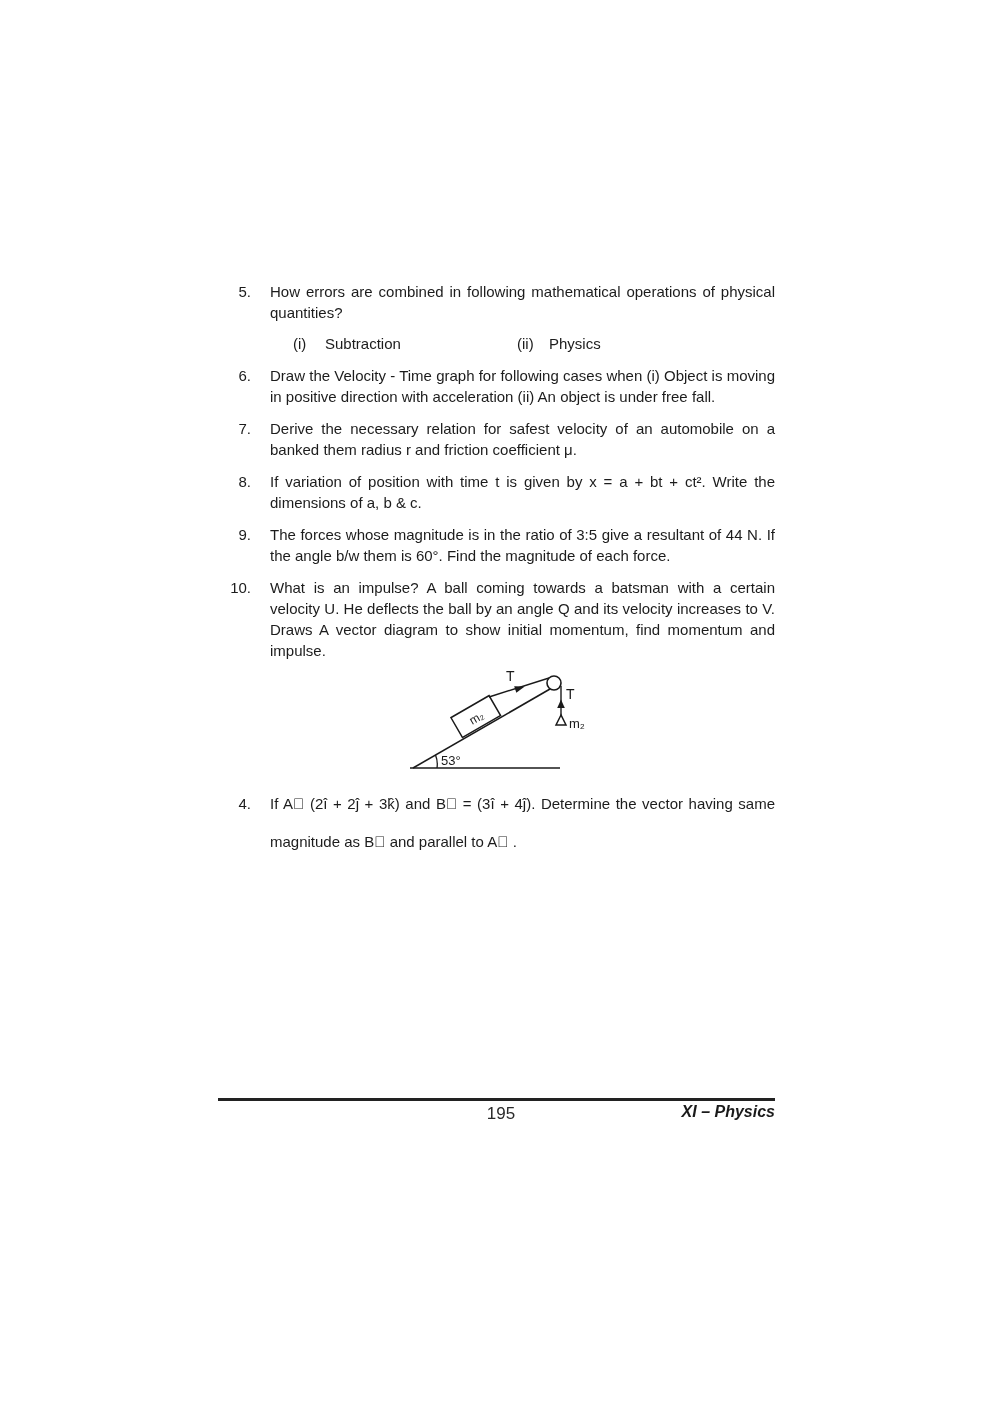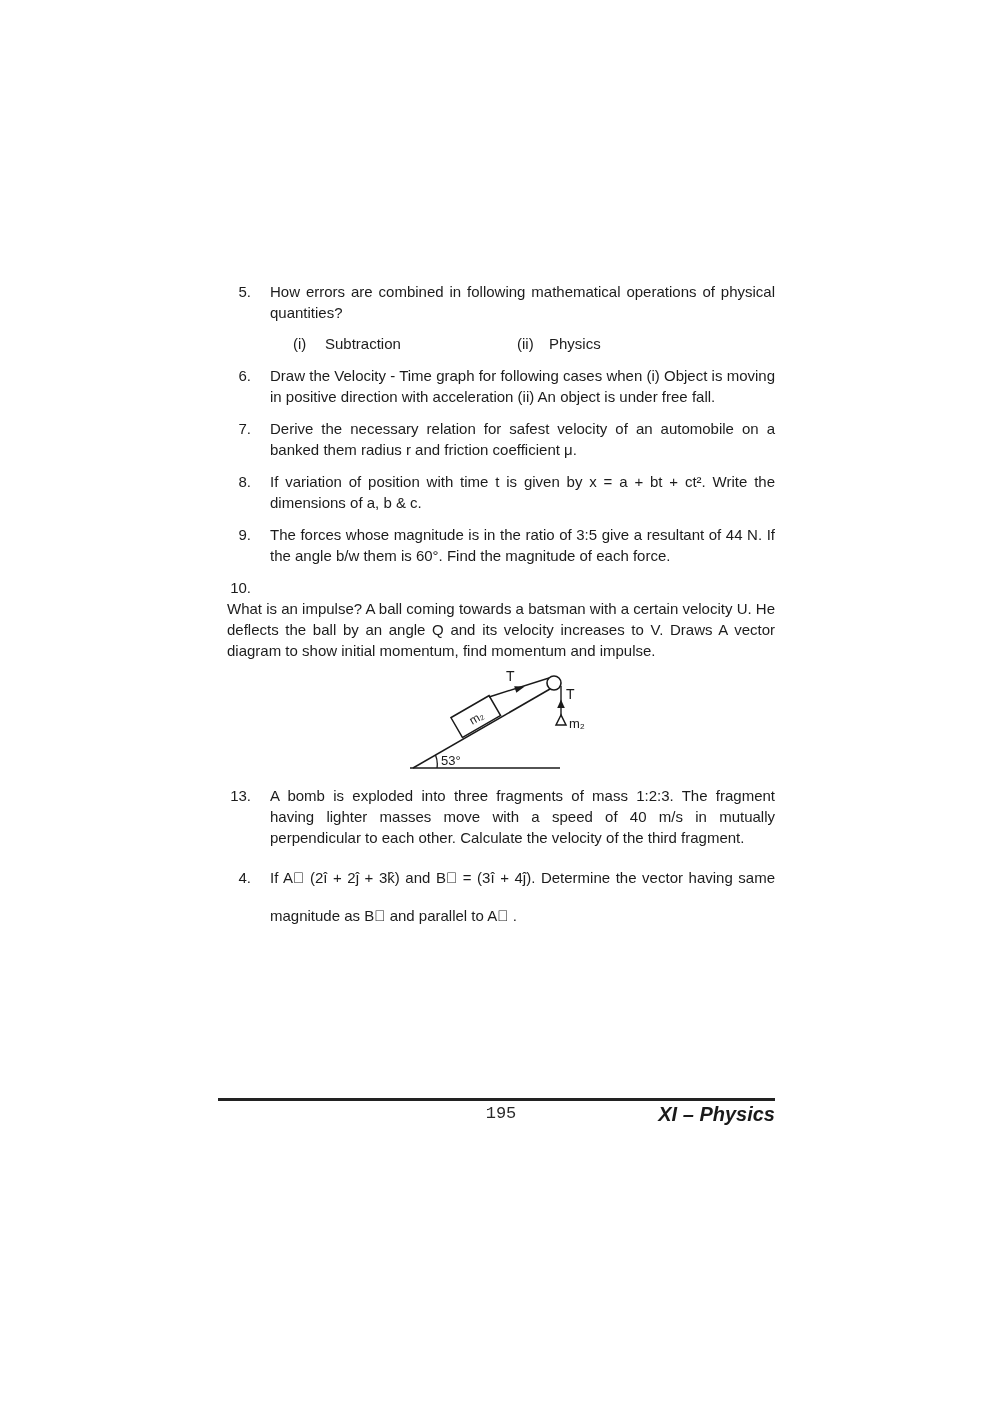--- a/index.html
+++ b/index.html
@@ -1,37 +1,37 @@
 <!DOCTYPE html>
 <html><head>
 <meta charset="utf-8">
 <style>
   * { margin:0; padding:0; box-sizing:border-box; }
   html,body { width:992px; height:1403px; background:#ffffff; }
   body { position:relative; font-family:"Liberation Sans", sans-serif; color:#1c1c1c; }
   .content { position:absolute; left:227px; top:281px; width:548px; }
   .question { display:flex; margin-bottom:11px; }
-  .question.mb-sm { margin-bottom:4px;flex-direction:column; }
+  .question.mb-sm { margin-bottom:4px; }
   .qnum { flex:none; width:24px; text-align:right; margin-right:19px;
           font-size:15px; line-height:21px; }
   .qtext { flex:1; font-size:15px; line-height:21px; text-align:justify; }
   .q-tall .qtext, .q-tall .qnum { line-height:38px; }
   .parts { display:flex; padding-left:23px; margin-top:10px; font-size:15px; line-height:21px; }
   .part { display:flex; }
   .part-1 { width:224px; }
   .part-label { width:32px; flex:none; }
   .diagram-wrap { margin:6px 0 6px 173px; width:240px; height:112px; }
   svg text { font-family:"Liberation Sans", sans-serif; fill:#1a1a1a; }
   .footer-rule { position:absolute; left:218px; width:557px; top:1098px;
                  height:3px; background:#222; }
   .footer-pageno { position:absolute; top:1104px; left:227px; width:548px;
-                   text-align:center; font-family:Liberation Mono, monospace;
+                   text-align:center; font-family:Liberation Sans, sans-serif;
                    font-size:17px; color:#2a2a2a; }
   .footer-course { position:absolute; top:1103px; left:218px; width:557px;
-                   text-align:right; font-size:20px; font-weight:bold;
+                   text-align:right; font-size:16px; font-weight:bold;
                    font-style:italic; color:#1a1a1a; }
 </style>
 </head>
 <body>
 
 <div class="content">
 
   <div class="question">
     <div class="qnum">5.</div>
     <div class="qtext">
@@ -99,24 +99,20 @@
       <line x1="161" y1="19" x2="161" y2="52" stroke="#1a1a1a" stroke-width="1.4"></line>
       <polygon points="0,-5.5 3.8,3 -3.8,3" transform="translate(161,38)" fill="#1a1a1a"></polygon>
       <text x="166" y="32" font-size="14">T</text>
 
       <polygon points="161,48 156,58 166,58" fill="#ffffff" stroke="#1a1a1a" stroke-width="1.5"></polygon>
       <text x="169" y="61" font-size="13">m₂</text>
     </svg>
   </div>
 
 
-  <div class="question">
-    <div class="qnum">13.</div>
-    <div class="qtext">A bomb is exploded into three fragments of mass 1:2:3. The fragment having lighter masses move with a speed of 40 m/s in mutually perpendicular to each other. Calculate the velocity of the third fragment.</div>
-  </div>
 
   <div class="question q-tall">
     <div class="qnum">4.</div>
     <div class="qtext">If A⃗ (2î + 2ĵ + 3k̂) and B⃗ = (3î + 4ĵ). Determine the vector having same magnitude as B⃗ and parallel to A⃗ .</div>
   </div>
 
 </div>
 
 <div class="footer-rule"></div>
 <div class="footer-pageno">195</div>

